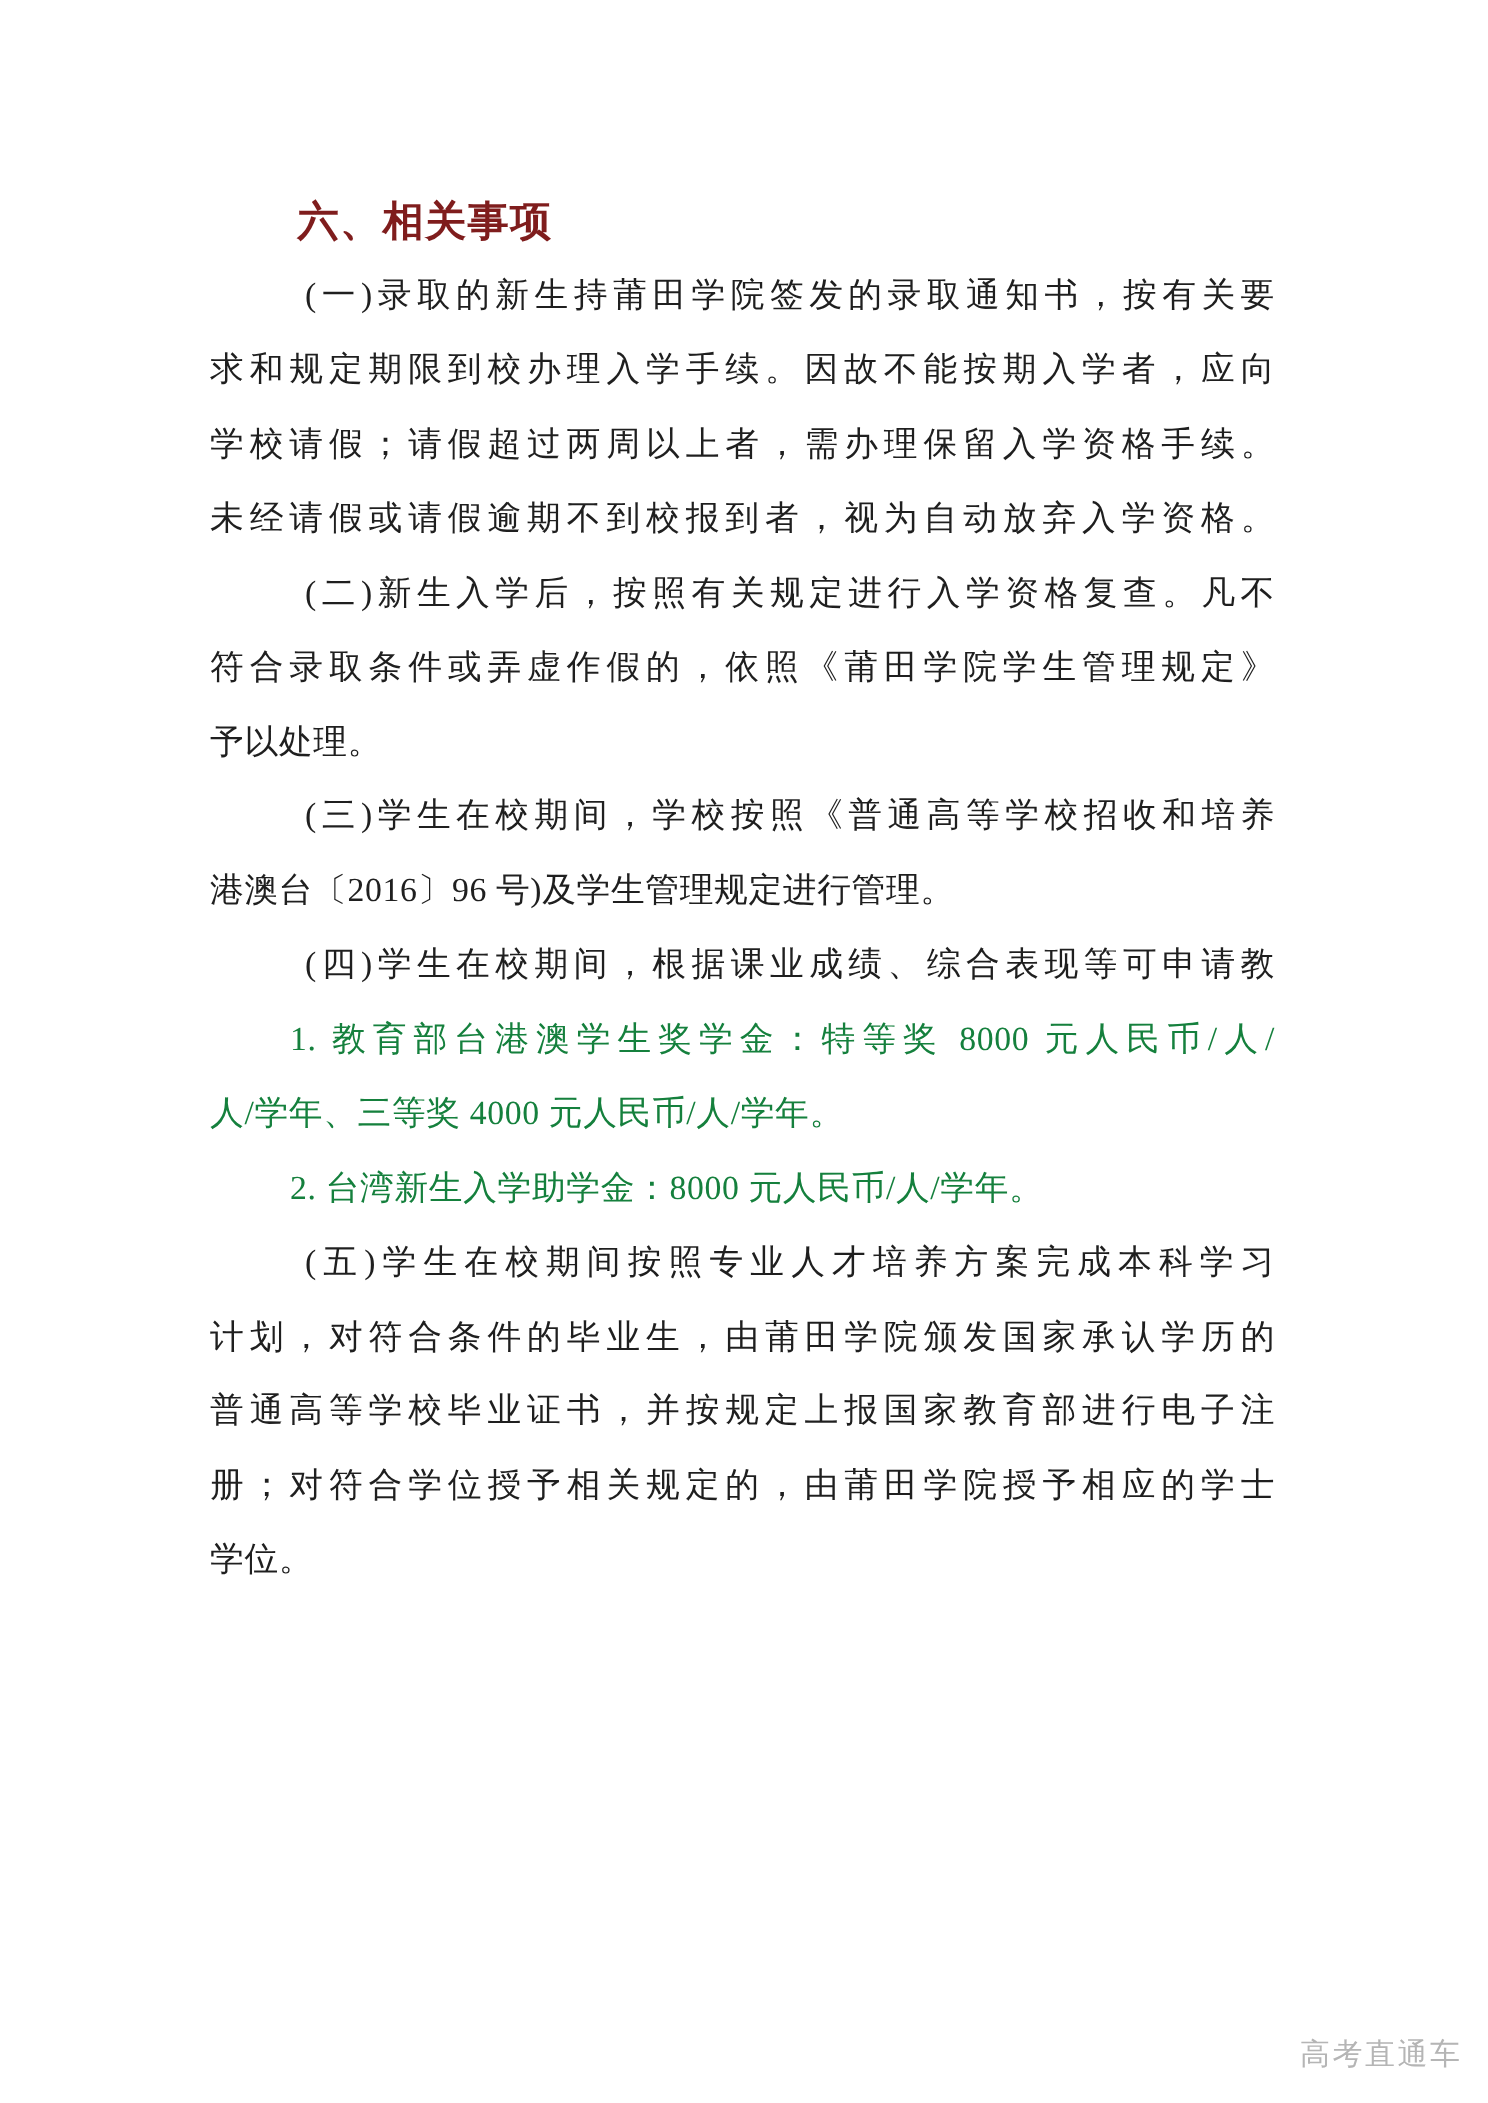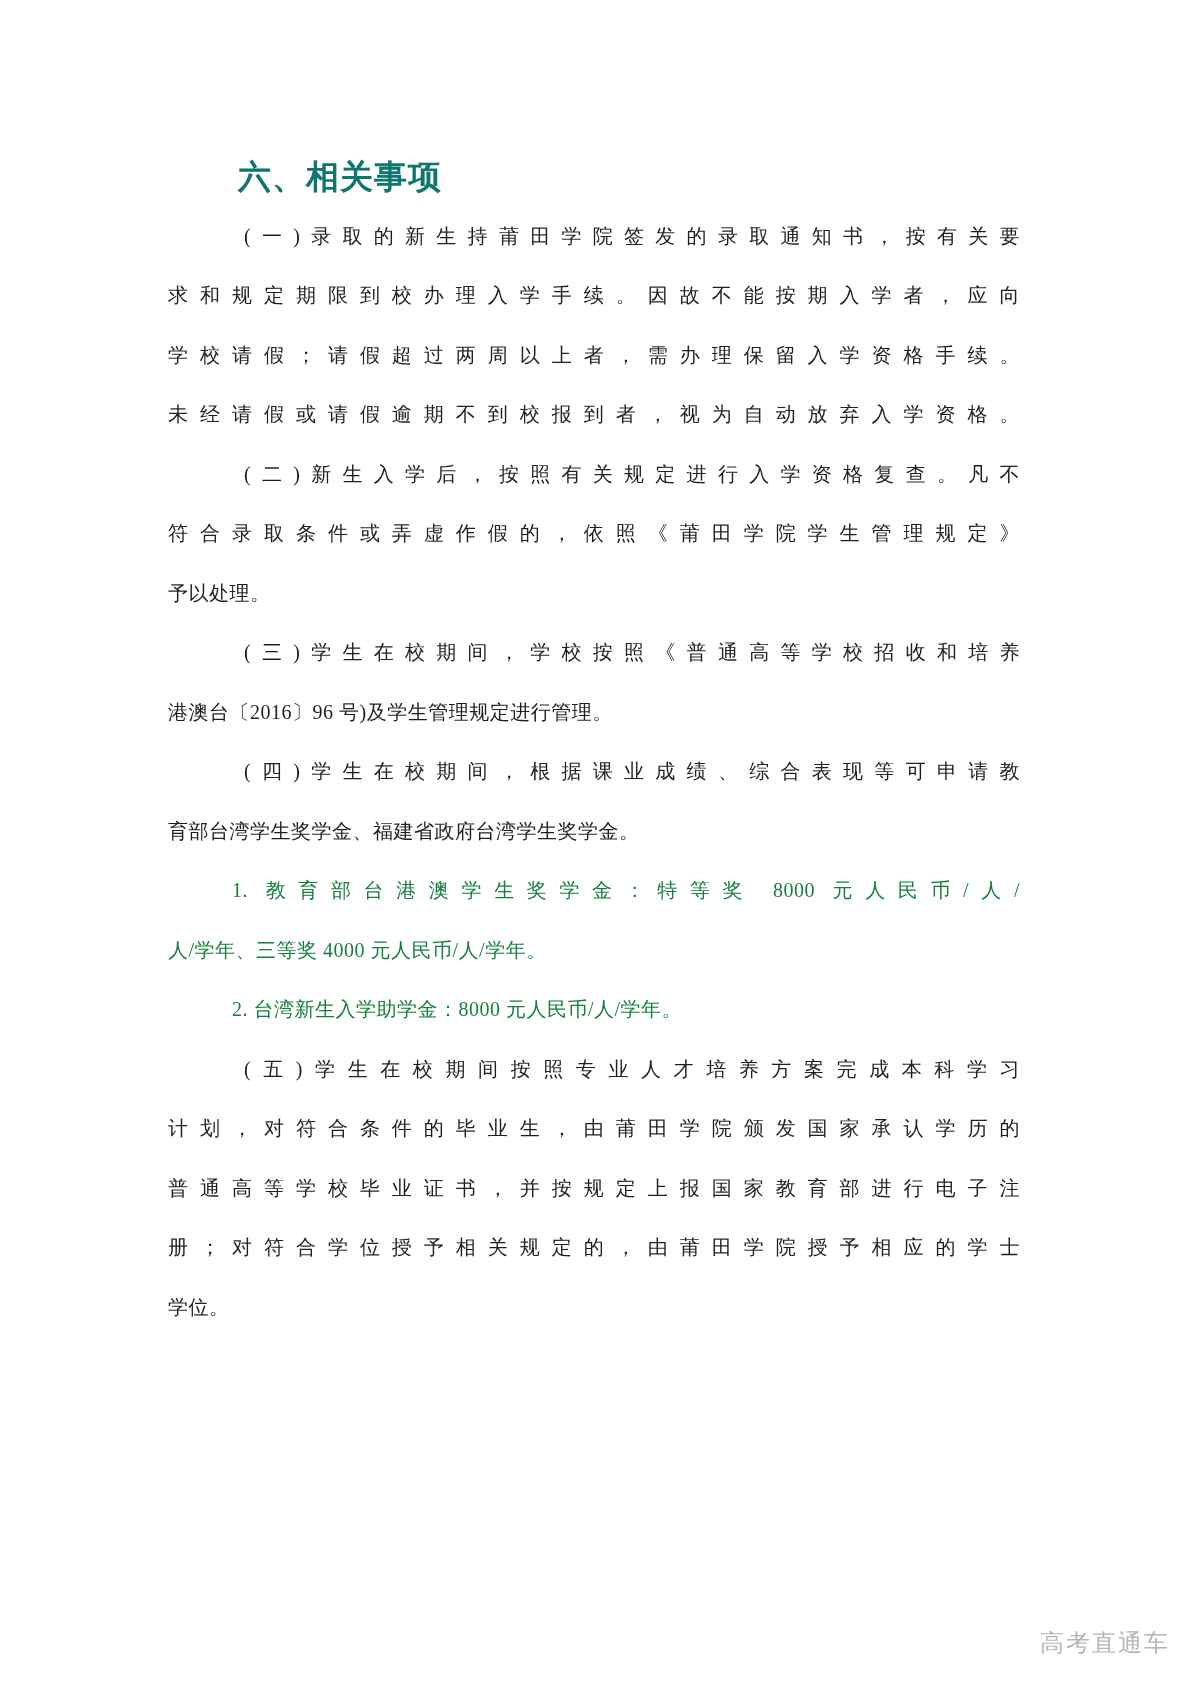--- a/index.html
+++ b/index.html
@@ -20,37 +20,37 @@
   }
   .doc {
     position: absolute;
     left: 168px;
     top: 147px;
     width: 852px;
   }
   .line {
     height: 59.5px;
     line-height: 59.5px;
-    font-size: 20px;
+    font-size: 27px;
     color: #1f1f1f;
     white-space: nowrap;
     letter-spacing: 0.5px;
   }
   .line.fill {
     white-space: normal;
     text-align: justify;
     text-align-last: justify;
     text-justify: inter-ideograph;
   }
   .line.short { text-align: left; }
   .line.heading-line {
     font-family: "Liberation Sans", "DejaVu Sans", sans-serif;
     font-weight: bold;
     font-size: 33px;
-    color: #0f766e;
+    color: #7f1d1d;
     letter-spacing: 1px;
   }
   .indent-heading { padding-left: 70px; }
   .indent-paren   { padding-left: 76px; }
   .indent-num     { padding-left: 64px; }
   .blue-text      { color: #15803d; }
   .watermark {
     position: absolute;
     top: 1627px;
     right: 20px;
@@ -72,21 +72,20 @@
         <div class="line fill indent-paren">(一)录取的新生持莆田学院签发的录取通知书，按有关要</div>
         <div class="line fill">求和规定期限到校办理入学手续。因故不能按期入学者，应向</div>
         <div class="line fill">学校请假；请假超过两周以上者，需办理保留入学资格手续。</div>
         <div class="line fill">未经请假或请假逾期不到校报到者，视为自动放弃入学资格。</div>
         <div class="line fill indent-paren">(二)新生入学后，按照有关规定进行入学资格复查。凡不</div>
         <div class="line fill">符合录取条件或弄虚作假的，依照《莆田学院学生管理规定》</div>
         <div class="line short">予以处理。</div>
         <div class="line fill indent-paren">(三)学生在校期间，学校按照《普通高等学校招收和培养</div>
         <div class="line short">港澳台〔2016〕96 号)及学生管理规定进行管理。</div>
         <div class="line fill indent-paren">(四)学生在校期间，根据课业成绩、综合表现等可申请教</div>
-        <div class="line short">育部台湾学生奖学金、福建省政府台湾学生奖学金。</div>
         <div class="line fill indent-num blue-text">1. 教育部台港澳学生奖学金：特等奖 8000 元人民币/人/</div>
         <div class="line short blue-text">人/学年、三等奖 4000 元人民币/人/学年。</div>
         <div class="line short indent-num blue-text">2. 台湾新生入学助学金：8000 元人民币/人/学年。</div>
         <div class="line fill indent-paren">(五)学生在校期间按照专业人才培养方案完成本科学习</div>
         <div class="line fill">计划，对符合条件的毕业生，由莆田学院颁发国家承认学历的</div>
         <div class="line fill">普通高等学校毕业证书，并按规定上报国家教育部进行电子注</div>
         <div class="line fill">册；对符合学位授予相关规定的，由莆田学院授予相应的学士</div>
         <div class="line short">学位。</div>
       </div>
   </div>

